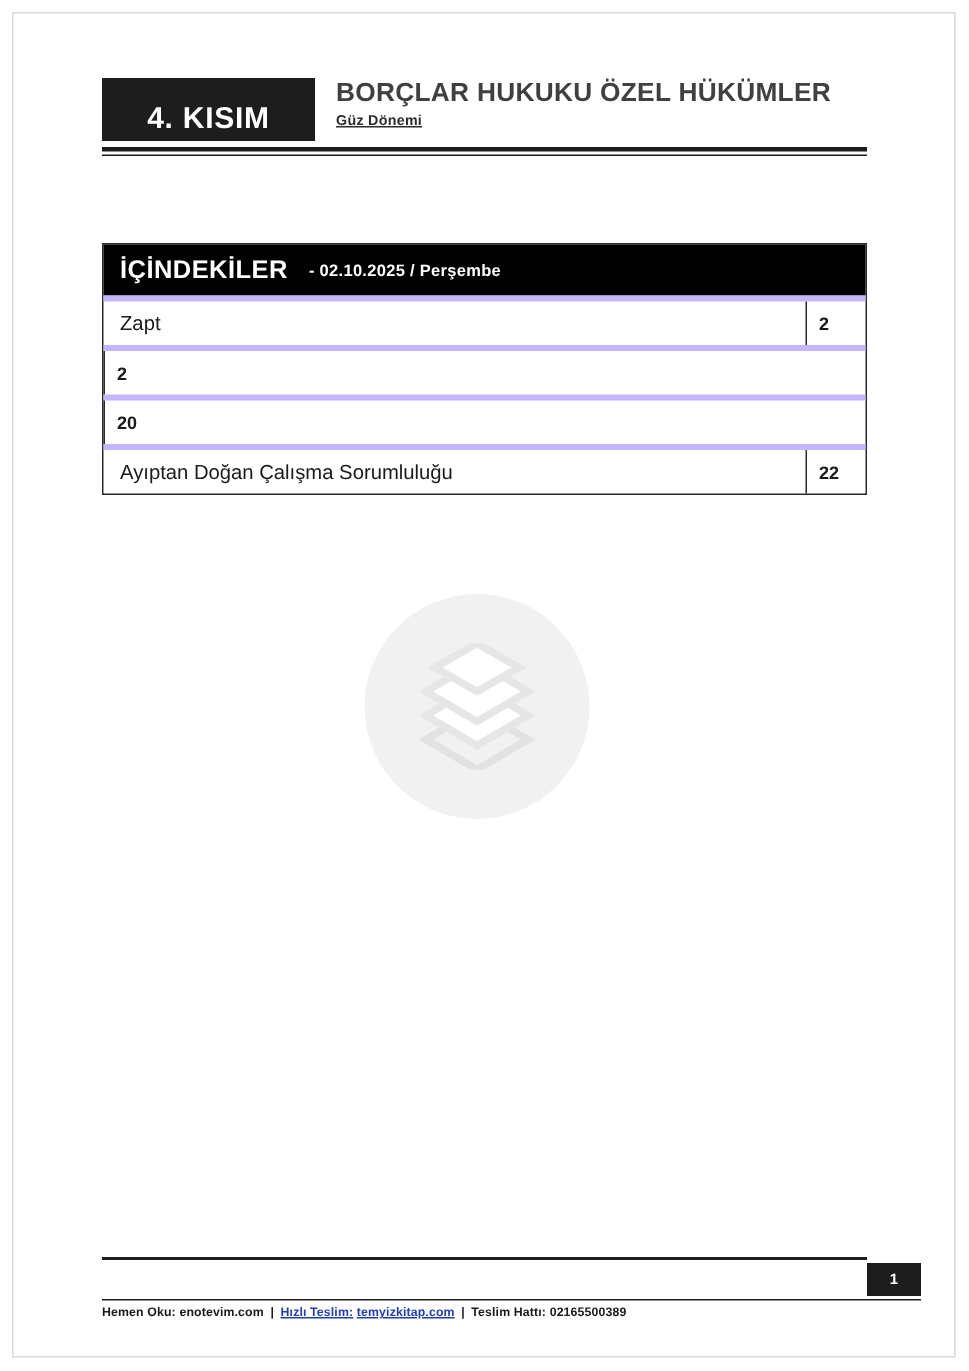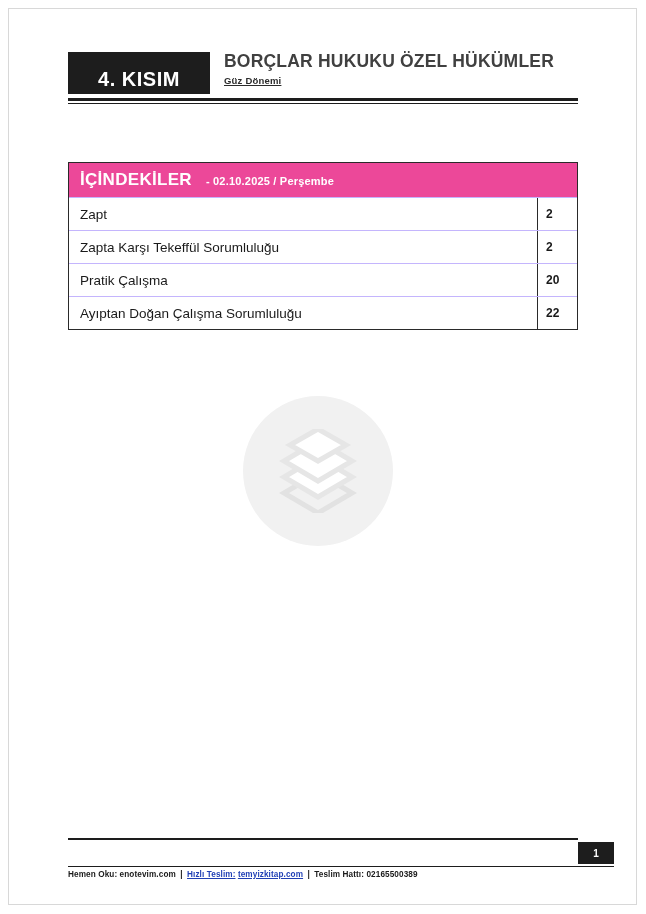--- a/index.html
+++ b/index.html
@@ -92,21 +92,21 @@
   
   .toc {
     position: absolute;
     left: 68px;
     top: 162px;
     width: 510px;
     border: 1px solid #2a2a2a;
     box-sizing: border-box;
   }
   .toc-head {
-    background: #ec4899;
+    background: #000000;
     color: #ffffff;
     height: 34px;
     display: flex;
     align-items: center;
     padding-left: 11px;
     box-sizing: border-box;
   }
   .toc-head-title {
     font-size: 17px;
     font-weight: bold;
@@ -116,21 +116,21 @@
     font-size: 11px;
     font-weight: bold;
     margin-left: 14px;
     letter-spacing: 0.2px;
     position: relative;
     top: 1px;
   }
   .toc-row {
     display: flex;
     height: 33px;
-    border-top: 1px solid #c4b5fd;
+    border-top: 4px solid #c4b5fd;
     box-sizing: border-box;
   }
   .toc-row:first-of-type {
     border-top: none;
   }
   .toc-label {
     flex: 1 1 auto;
     display: flex;
     align-items: center;
     padding-left: 11px;
@@ -249,25 +249,23 @@
     <div class="toc-head">
       <span class="toc-head-title">İÇİNDEKİLER</span>
       <span class="toc-head-meta">- 02.10.2025 / Perşembe</span>
     </div>
 
     <div class="toc-row">
       <div class="toc-label">Zapt</div>
       <div class="toc-page">2</div>
     </div>
     <div class="toc-row">
-      <div class="toc-label">Zapta Karşı Tekeffül Sorumluluğu</div>
       <div class="toc-page">2</div>
     </div>
     <div class="toc-row">
-      <div class="toc-label">Pratik Çalışma</div>
       <div class="toc-page">20</div>
     </div>
     <div class="toc-row">
       <div class="toc-label">Ayıptan Doğan Çalışma Sorumluluğu</div>
       <div class="toc-page">22</div>
     </div>
   </div>
 
   <div class="watermark">
     <svg width="80" height="84" viewBox="0 0 80 84">

